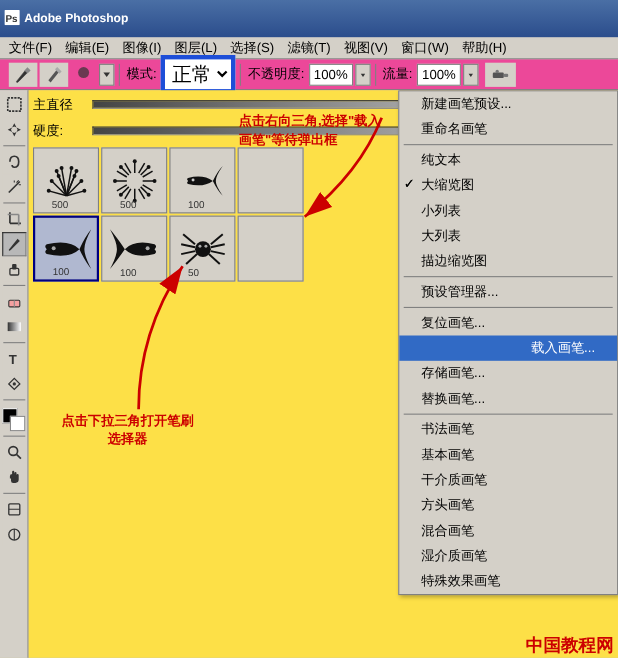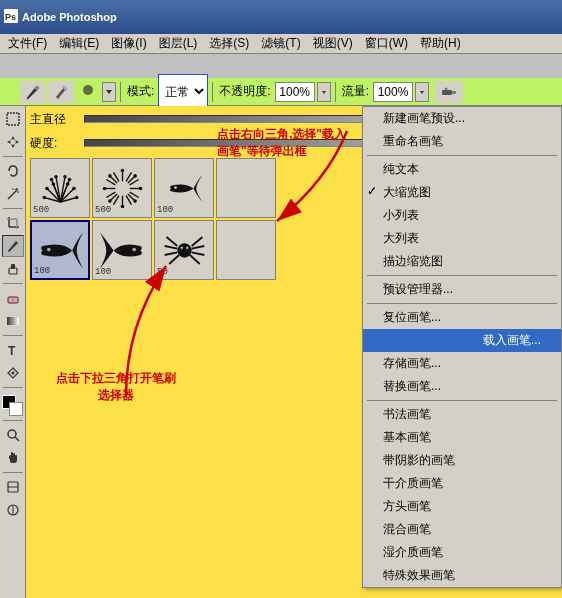--- a/index.html
+++ b/index.html
@@ -35,28 +35,27 @@
       font-size: 12px;
     }
     .menu-item {
       padding: 2px 6px;
       cursor: pointer;
       white-space: nowrap;
     }
 
     
     #toolbar {
-      background: #bef264;
+      background: #ec4899;
       border-bottom: 1px solid #808080;
       height: 28px;
       display: flex;
       align-items: center;
-      padding: 2px 20px;
+      padding: 2px 8px;
       gap: 2px;
-      margin-top: 24px;
     }
     .toolbar-btn {
       background: #d4d0c8;
       border: 1px solid transparent;
       padding: 2px 4px;
       cursor: pointer;
       height: 22px;
       display: flex;
       align-items: center;
       font-size: 11px;
@@ -67,22 +66,22 @@
       background: #808080;
       margin: 0 2px;
     }
     .toolbar-label {
       font-size: 12px;
       margin: 0 2px;
     }
     .toolbar-select {
       height: 35px;
       background: white;
-      border: 1px solid #1d4ed8;
-      font-size: 12px;
+      border: 4px solid #1d4ed8;
+      font-size: 18px;
       padding: 0 2px;
     }
     .toolbar-input {
       width: 40px;
       height: 20px;
       background: white;
       border: 1px solid #808080;
       font-size: 12px;
       padding: 0 2px;
       text-align: center;
@@ -190,24 +189,23 @@
       align-items: center;
       justify-content: center;
       cursor: pointer;
       position: relative;
       overflow: hidden;
     }
     .brush-cell.selected { border: 2px solid #000080; background: #b0b8d0; }
     .brush-cell-label {
       position: absolute;
       bottom: 2px;
-      left: 2px;
+      left: 16px;
       font-size: 9px;
       color: #333;
-      font-family: Liberation Mono, monospace;
     }
 
     
     #dropdown-menu {
       position: absolute;
       right: 0;
       top: 0;
       width: 200px;
       background: #d4d0c8;
       border: 1px solid #808080;
@@ -596,21 +594,21 @@
           </g>
           <circle cx="22" cy="22" r="1.5" fill="#aaa"></circle>
           <circle cx="28" cy="22" r="1.5" fill="#aaa"></circle>
         </svg>
         <span class="brush-cell-label">50</span>
       </div>
       <div class="brush-cell">
       </div>
     </div>
 
-    <div class="ann-text" style="left:30px;top:264px;width:120px;">
+    <div class="ann-text" style="left:30px;top:292px;width:120px;">
       <span>点击下拉三角打开笔刷<br>选择器</span>
     </div>
 
     <svg style="position:absolute;left:20px;top:140px;pointer-events:none;" width="180" height="160">
       <defs>
         <marker id="arrowhead" markerWidth="10" markerHeight="7" refX="10" refY="3.5" orient="auto">
           <polygon points="0 0, 10 3.5, 0 7" fill="#cc0000"></polygon>
         </marker>
       </defs>
       <path d="M80 150 Q80 80 120 20" stroke="#cc0000" stroke-width="2.5" fill="none" marker-end="url(#arrowhead)"></path>
@@ -628,21 +626,20 @@
       <div class="dropdown-separator"></div>
       <div class="dropdown-item">预设管理器...</div>
       <div class="dropdown-separator"></div>
       <div class="dropdown-item">复位画笔...</div>
       <div class="dropdown-item highlighted">载入画笔...</div>
       <div class="dropdown-item">存储画笔...</div>
       <div class="dropdown-item">替换画笔...</div>
       <div class="dropdown-separator"></div>
       <div class="dropdown-item">书法画笔</div>
       <div class="dropdown-item">基本画笔</div>
-      <div class="dropdown-item">带阴影的画笔</div>
       <div class="dropdown-item">干介质画笔</div>
       <div class="dropdown-item">方头画笔</div>
       <div class="dropdown-item">混合画笔</div>
       <div class="dropdown-item">湿介质画笔</div>
       <div class="dropdown-item">特殊效果画笔</div>
 
     </div>
 
     <div class="ann-text" style="right:205px;top:20px;width:140px;text-align:left;">
       <span>点击右向三角,选择"载入<br>画笔"等待弹出框</span>

